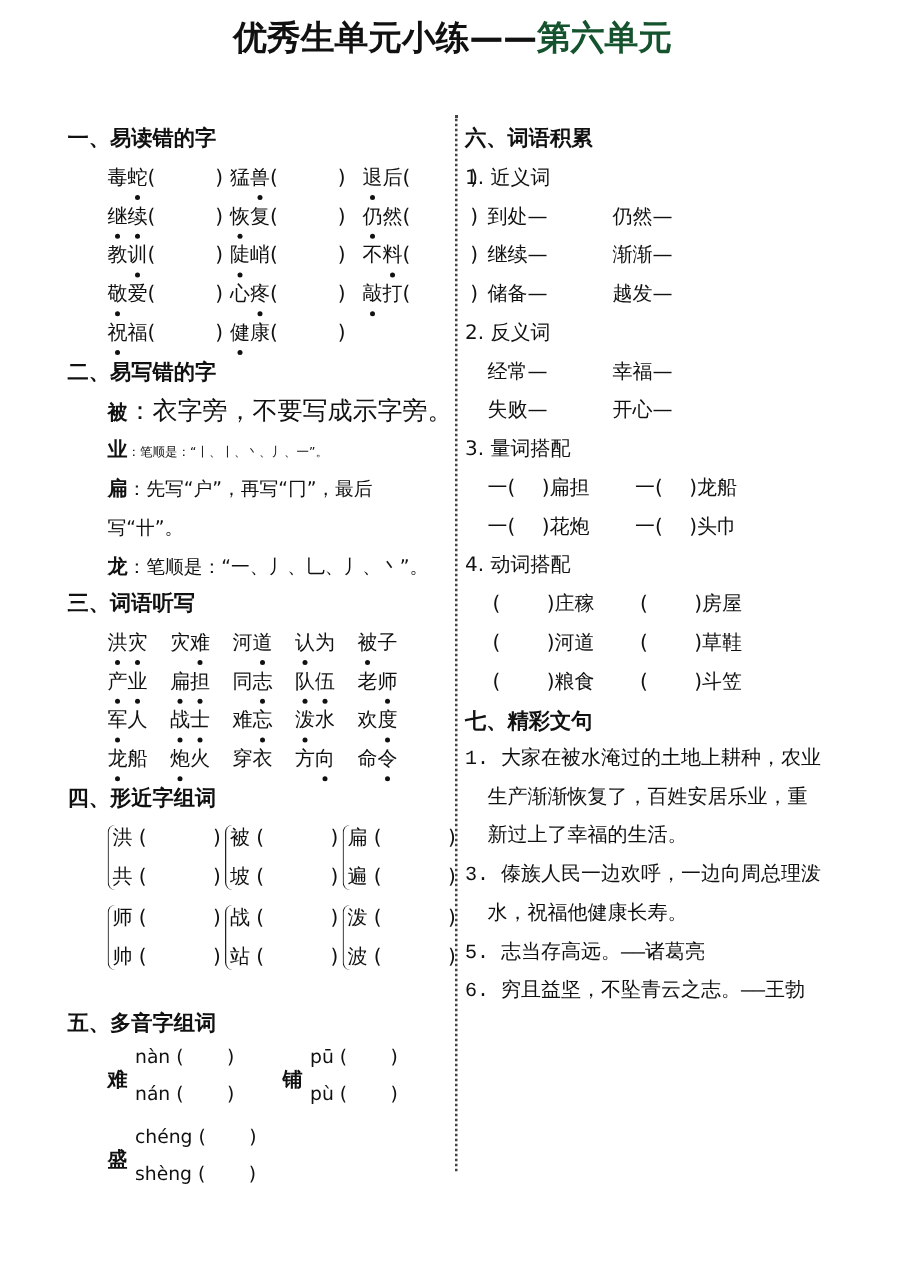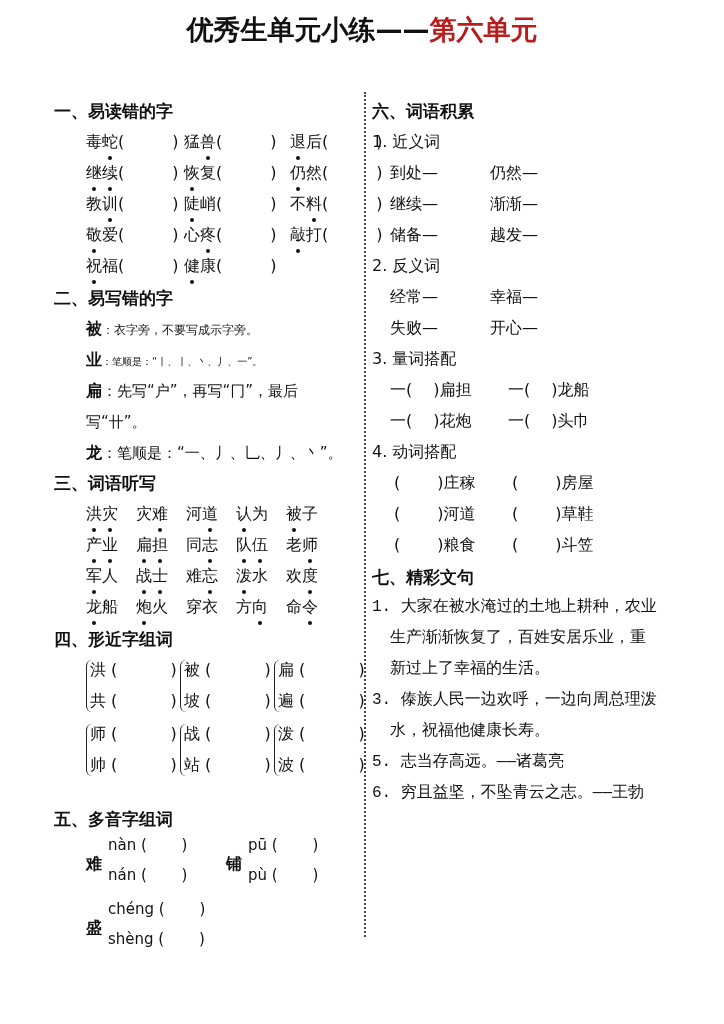--- a/index.html
+++ b/index.html
@@ -5,21 +5,21 @@
   html, body { margin: 0; padding: 0; background: #ffffff; }
   body {
     width: 724px; height: 1024px; position: relative; overflow: hidden;
     font-family: "DejaVu Sans", "Liberation Sans", sans-serif;
     color: #111;
   }
   .title {
     position: absolute; top: 12px; left: 0; width: 724px; text-align: center;
     font-size: 27px; font-weight: bold; letter-spacing: 0px;
   }
-  .title .red { color: #b91c1c; }
+  .title .red { color: #14532d; }
   .divider {
     position: absolute; left: 364px; top: 92px; height: 845px; width: 0;
     border-left: 2px dotted #444;
   }
   .col { position: absolute; top: 96px; }
   .col.left { left: 54px; width: 305px; }
   .col.right { left: 372px; width: 310px; }
   .h2 { font-size: 17px; font-weight: bold; height: 30px; line-height: 30px; }
   .sub { font-size: 16px; height: 31px; line-height: 31px; }
   .row { font-size: 16px; height: 31px; line-height: 31px; position: relative; white-space: nowrap; }
@@ -75,21 +75,21 @@
         <span class="cell" style="left:236px"><span><span class="em dot">敲</span><span class="em">打</span></span><span>(　　　)</span></span>
       </div>
       <div class="row">
         <span class="cell" style="left:32px"><span><span class="em dot">祝</span><span class="em">福</span></span><span>(　　　)</span></span>
         <span class="cell" style="left:130px"><span><span class="em dot">健</span><span class="em">康</span></span><span>(　　　)</span></span>
       </div>
     </div>
 
   <div class="h2" style="margin-top:2px">二、易写错的字</div>
   <div id="s2">
-      <div class="row ind"><span class="bold">被</span><span style="font-size:12px">：衣字旁，不要写成示字旁。</span></div>
+      <div class="row ind"><span class="bold">被</span><span style="font-size:20px">：衣字旁，不要写成示字旁。</span></div>
       <div class="row ind"><span class="bold">业</span><span style="font-size:10px">：笔顺是：“丨、丨、丶、丿、一”。</span></div>
       <div class="row ind"><span class="bold">扁</span><span style="font-size:15px">：先写“户”，再写“冂”，最后</span></div>
       <div class="row ind"><span style="font-size:15px">写“卄”。</span></div>
       <div class="row ind"><span class="bold">龙</span><span style="font-size:15px">：笔顺是：“一、丿、乚、丿、丶”。</span></div>
     </div>
 
   <div class="h2">三、词语听写</div>
   <div id="s3">
       <div class="row">
         <span class="cell" style="left:32px"><span><span class="em dot">洪</span><span class="em dot">灾</span></span></span>

